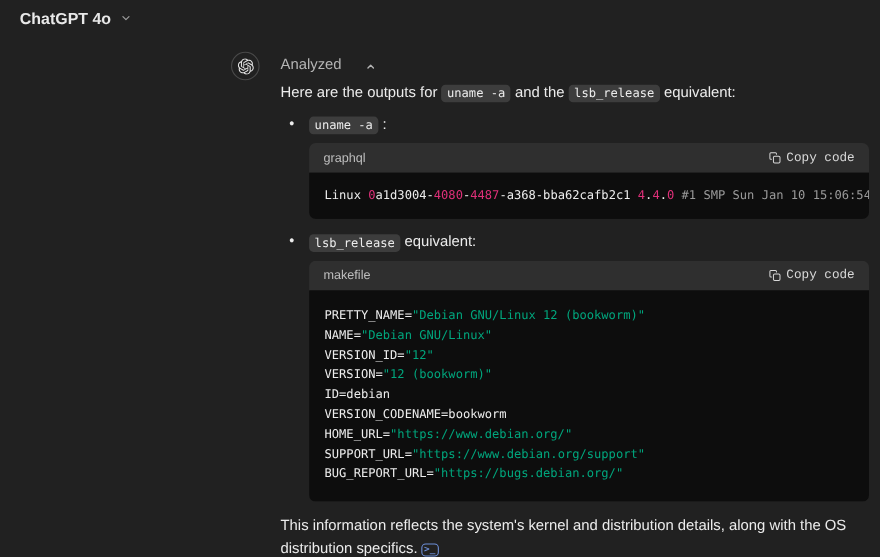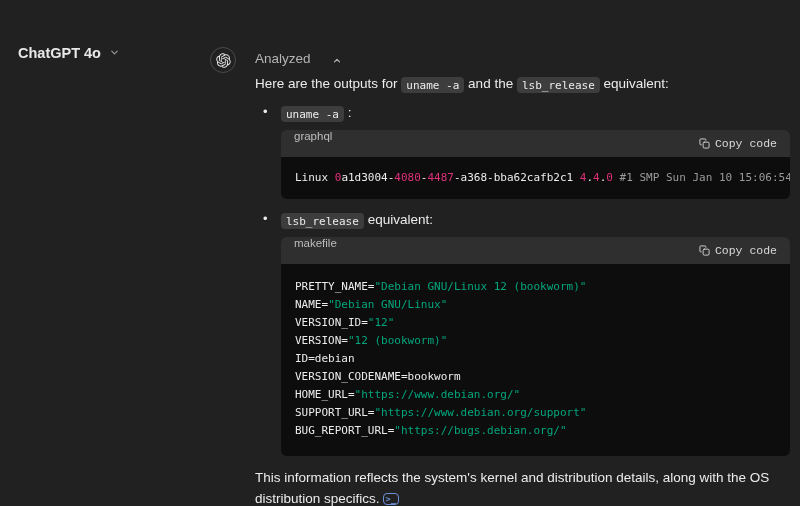--- a/index.html
+++ b/index.html
@@ -8,21 +8,20 @@
     background: var(--page-bg, #212121);
     font-family: "Liberation Sans", sans-serif;
     color: var(--text-primary, #ececec);
   }
   
   .model-switcher {
     position:absolute; left:18px; top:9px;
     display:flex; align-items:center; gap:8px;
     font-size:14.5px; font-weight:700; color:#e8e8e8;
     cursor:pointer;
-    margin-top:36px;
   }
   .model-switcher svg { margin-top:2px; }
   
   .avatar {
     position:absolute; left:210px; top:47px;
     width:26px; height:26px; border-radius:50%;
     border:1px solid #4a4a4a;
     display:flex; align-items:center; justify-content:center;
     background:transparent;
   }
@@ -56,21 +55,21 @@
     position:absolute; left:8px; top:-1px; font-size:13px; color:#ececec;
   }
   
   .code-block {
     width:509px; margin-left:26px; margin-top:6px;
     border-radius:6px; overflow:hidden;
   }
   .code-header {
     background:var(--code-header-bg,#2f2f2f);
     height:27px; padding:0 13px;
-    display:flex; justify-content:space-between;
+    display:flex; align-items:center; justify-content:space-between;
   }
   .lang-label {
     font-size:11.5px; color:#bdbdbd;
   }
   .copy-btn {
     display:flex; align-items:center; gap:5px;
     font-size:11.5px; color:#d9d9d9; cursor:pointer;font-family:Liberation Mono, monospace;
   }
   .code-body {
     background:var(--code-bg,#0d0d0d);

